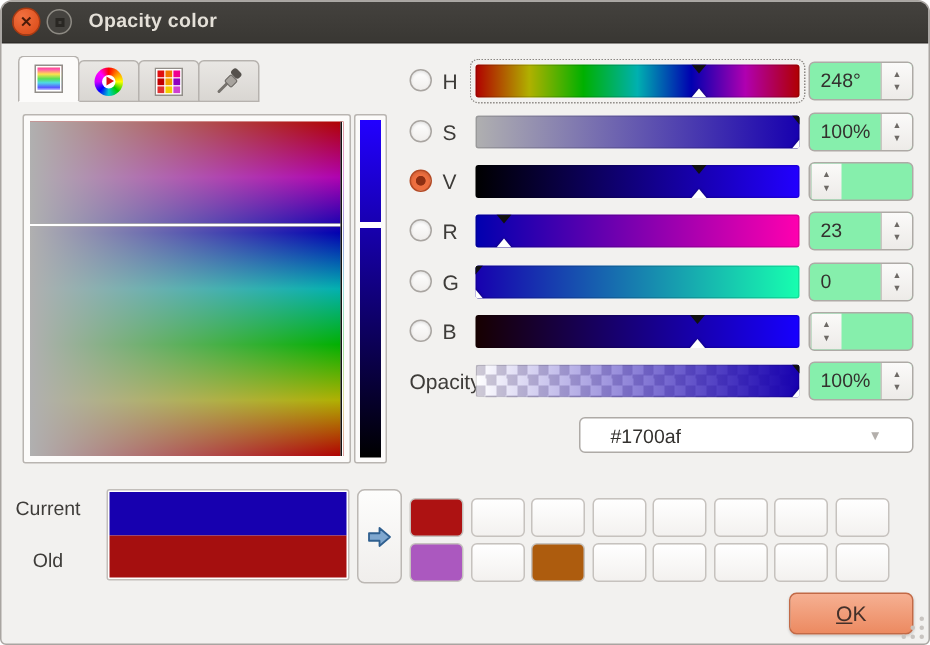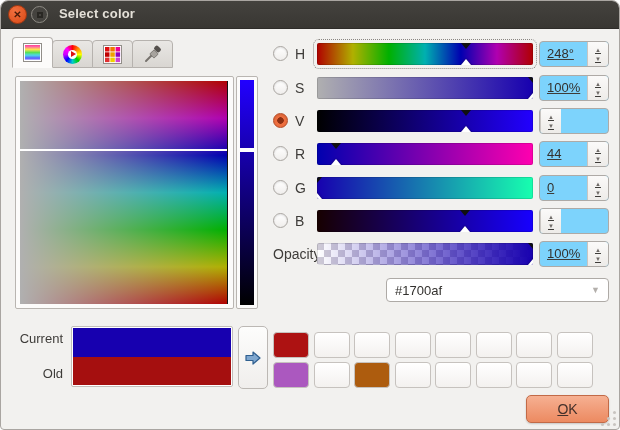--- a/index.html
+++ b/index.html
@@ -82,35 +82,35 @@
   .g-r { background:linear-gradient(to right,#0000af,#ff00af); }
   .g-g { background:linear-gradient(to right,#1700af,#17ffaf); }
   .g-b { background:linear-gradient(to right,#170000,#1700ff); }
   .g-op { background:
       linear-gradient(to right, rgba(23,0,175,0), rgba(23,0,175,1)),
       repeating-conic-gradient(#ffffff 0% 25%, #cfcbd6 0% 50%);
     background-size:auto, 14px 14px; }
 
   
   .spinbox { position:absolute; left:538px; top:0; width:70px; height:26px; display:flex;
-    background:#7dd3fc; border:1px solid #aeaaa6; border-radius:4px; overflow:hidden;text-decoration:underline; }
+    background:#86efac; border:1px solid #aeaaa6; border-radius:4px; overflow:hidden; }
   .spin-val { flex:1; line-height:24px; padding-left:7px; font-size:13px; color:#33312e; }
   .spin-btns { width:21px; border-left:1px solid #c9c5c1;
     background:linear-gradient(#fbfaf9,#edebe8); display:flex; flex-direction:column;
     align-items:center; justify-content:center; gap:3px; font-size:6px; color:#6e6a66; }
 
   
   .combo { position:absolute; left:385px; top:1px; width:223px; height:24px;
     background:#ffffff; border:1px solid #aeaaa6; border-radius:4px;
-    display:flex; align-items:center; padding:0 8px; }
+    display:flex; align-items:center; padding:0 20px; }
   .combo-val { flex:1; font-size:13px; color:#33312e; }
   .combo-arrow { font-size:9px; color:#b3afab; }
 
   
-  .cur-old-label { position:absolute; left:0; width:62px; text-align:right; font-size:13px; color:#3e3c39; }
+  .cur-old-label { position:absolute; left:0; width:62px; text-align:center; font-size:13px; color:#3e3c39; }
   .preview-box { position:absolute; left:70px; top:325px; width:162px; height:61px;
     border:1px solid #c2beba; border-radius:2px; background:#fff; padding:1px; }
   .preview-box .half { width:100%; height:50%; }
   .apply-btn { position:absolute; left:237px; top:325px; width:30px; height:63px;
     background:linear-gradient(#fdfdfc,#f0eeec); border:1px solid #bcb8b4; border-radius:5px;
     display:flex; align-items:center; justify-content:center; }
   .swatch-grid { position:absolute; left:272px; top:331px;
     display:grid; grid-template-columns:repeat(8,36px); grid-auto-rows:26px; column-gap:4.5px; row-gap:4px; }
   .swatch { border:1px solid #c6c2be; border-radius:4px; background:linear-gradient(#ffffff,#f3f1ef); }
   .ok-btn { position:absolute; left:525px; top:394px; width:83px; height:28px;
@@ -127,21 +127,21 @@
 
 <div class="window">
 
   <div class="titlebar">
     <div class="tb-btn btn-close">
       <span>✕</span>
     </div>
     <div class="tb-btn btn-unmax">
       <span class="sq"></span>
     </div>
-    <div class="win-title">Select color</div>
+    <div class="win-title">Opacity color</div>
   </div>
 
   <div class="tab active" style="left:11px;">
     <div class="icon-colorbox"></div>
   </div>
   <div class="tab inactive" style="left:51px;">
     <div class="icon-wheel">
         <span class="play"></span>
       </div>
   </div>
@@ -236,21 +236,21 @@
   <div class="row" style="top:140px;">
     <div class="radio"></div>
     <div class="ch-label">R</div>
     <div class="slider g-r">
       <div class="mk" style="left: 9%;">
           <span class="t"></span>
           <span class="b"></span>
         </div>
     </div>
     <div class="spinbox">
-      <div class="spin-val">44</div>
+      <div class="spin-val">23</div>
       <div class="spin-btns">
         <span>▲</span>
         <span>▼</span>
       </div>
     </div>
   </div>
 
   <div class="row" style="top:174px;">
     <div class="radio"></div>
     <div class="ch-label">G</div>

